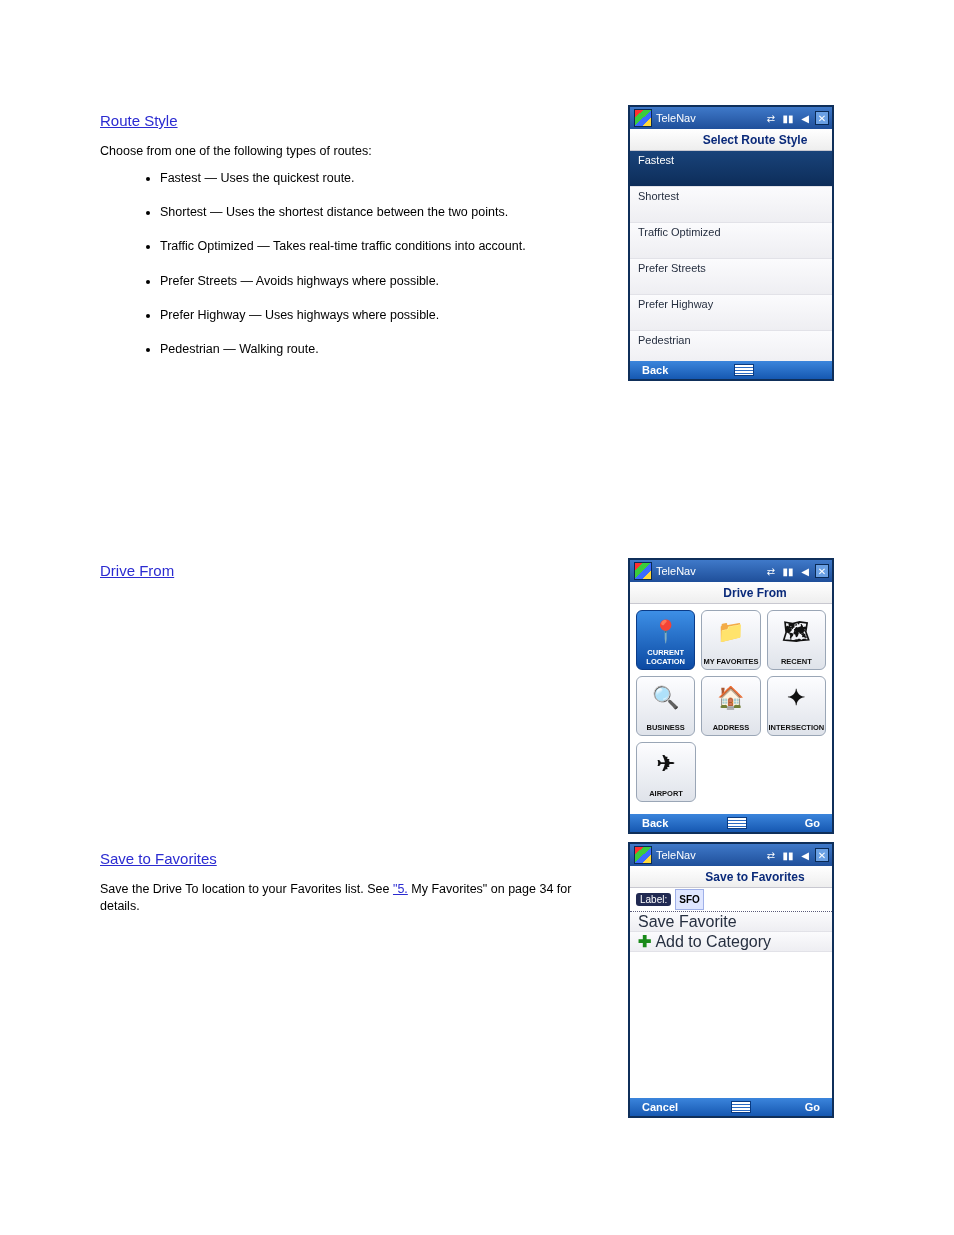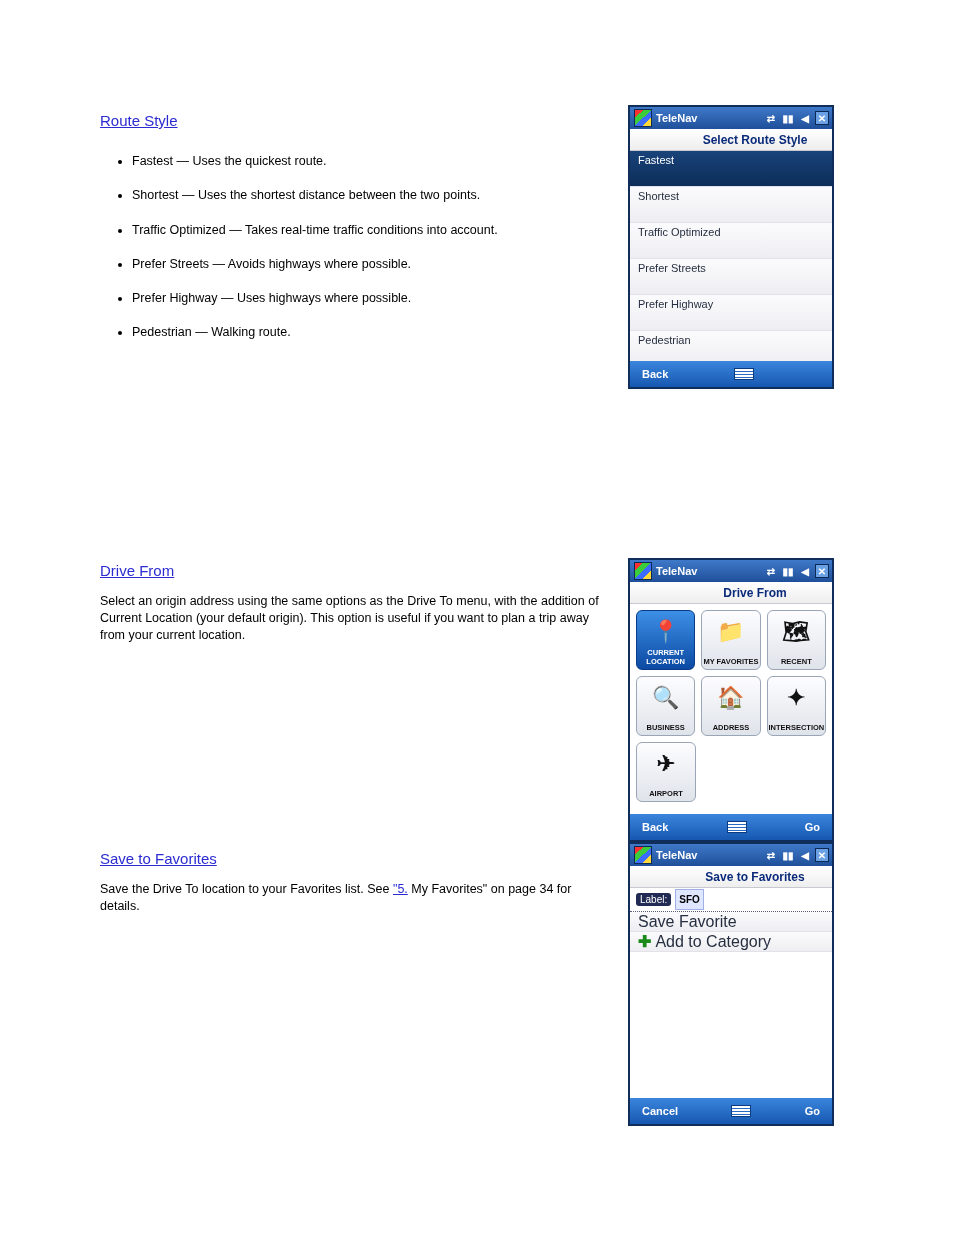--- a/index.html
+++ b/index.html
@@ -5,35 +5,35 @@
   * { box-sizing: border-box; margin: 0; padding: 0; }
   body { width: 954px; height: 1235px; background: #fff; font-family: Arial, Helvetica, sans-serif; position: relative; color: #000; }
 
   .page { width: 954px; height: 1235px; position: relative; }
 
   
   .left-col { position: absolute; left: 100px; width: 510px; }
   .heading-link { color: #2b2bd1; text-decoration: underline; font-size: 15px; font-weight: normal; margin-bottom: 14px; display: inline-block; }
   .body { font-size: 12.5px; line-height: 1.35; color: #000; }
   .bullets { margin-top: 10px; }
-  .bullets li { list-style: disc; margin-left: 32px; margin-bottom: 18px; font-size: 12.5px; line-height: 1.3; }
+  .bullets li { list-style: disc; margin-left: 60px; margin-bottom: 18px; font-size: 12.5px; line-height: 1.3; }
   .inline-link { color: #2b2bd1; text-decoration: underline; }
 
   
   .device { position: absolute; width: 206px; border: 2px solid #0f2f5a; background: #fff; font-family: Tahoma, Arial, sans-serif; font-size: 11px; }
-  .dev-titlebar { height: 22px; background: linear-gradient(#3f79c9,#1f4f9a); display: flex; align-items: center; color: #fff; font-size: 11px; font-weight: bold; }
+  .dev-titlebar { height: 22px; background: linear-gradient(#3f79c9,#1f4f9a); display: flex; align-items: center; color: #fff; font-size: 11px; font-weight: normal; }
   .dev-titlebar .start-flag { width: 18px; height: 18px; margin: 0 4px; background: linear-gradient(135deg,#ff3030 0 25%, #3bcc3b 25% 50%, #3b6bff 50% 75%, #ffd93b 75% 100%); border: 1px solid #0a2a55; }
   .dev-titlebar .t-title { flex: 1; }
   .dev-titlebar .t-icons { display: flex; gap: 3px; margin-right: 3px; }
   .t-icons span { width: 14px; height: 14px; color: #fff; display: inline-flex; align-items: center; justify-content: center; font-size: 10px; }
   .t-icons .close { background: #6aa0e4; border: 1px solid #0a2a55; }
 
   .dev-subhead { height: 22px; background: linear-gradient(#fff,#eee); border-bottom: 1px solid #c8c8d0; display: flex; align-items: center; justify-content: center; font-weight: bold; color: #0a2a7a; font-size: 12px; padding-left: 48px; }
 
-  .dev-softbar { height: 26px; background: linear-gradient(#3b85dc,#1658b1); display: flex; align-items: center; justify-content: space-between; color: #fff; font-size: 11px; font-weight: bold; padding: 0 12px; }
+  .dev-softbar { height: 18px; background: linear-gradient(#3b85dc,#1658b1); display: flex; align-items: center; justify-content: space-between; color: #fff; font-size: 11px; font-weight: bold; padding: 0 12px; }
   .dev-softbar .center-kbd { width: 20px; height: 12px; background: repeating-linear-gradient(#fff,#fff 2px,#2a6ac2 2px,#2a6ac2 3px); border: 1px solid #0a3a80; }
 
   
   .opt-list { height: 210px; background: #fff; }
   .opt-item { height: 36px; padding: 3px 8px; border-bottom: 1px solid #e2e2e8; background: linear-gradient(#fbfbfd,#eeeef2); font-size: 11px; color: #262f40; }
   .opt-item.sel { background: linear-gradient(#19437a,#0d2d59); color: #fff; }
 
   
   .grid-area { padding: 6px; height: 210px; background: #fff; }
   .grid-row { display: flex; gap: 6px; margin-bottom: 6px; }
@@ -49,33 +49,33 @@
   .form-item { height: 20px; padding: 3px 8px; border-bottom: 1px solid #e2e2e8; background: linear-gradient(#fbfbfd,#eeeef2); font-size: 16px; color: #262f40; display: flex; align-items: center; gap: 4px; }
   .plus { color: #1a8a1a; font-weight: bold; }
 
 </style>
 </head>
 <body>
 <div class="page">
 
 <div class="left-col" style="top:112px;">
   <a class="heading-link">Route Style</a>
+  <div class="body">Choose from one of the following types of routes:</div>
   <ul class="bullets">
     <li>Fastest — Uses the quickest route.</li>
     <li>Shortest — Uses the shortest distance between the two points.</li>
     <li>Traffic Optimized — Takes real-time traffic conditions into account.</li>
     <li>Prefer Streets — Avoids highways where possible.</li>
     <li>Prefer Highway — Uses highways where possible.</li>
     <li>Pedestrian — Walking route.</li>
   </ul>
 </div>
 
 <div class="left-col" style="top:562px;">
   <a class="heading-link">Drive From</a>
-  <div class="body">Select an origin address using the same options as the Drive To menu, with the addition of Current Location (your default origin). This option is useful if you want to plan a trip away from your current location.</div>
 </div>
 
 <div class="left-col" style="top:850px;">
   <a class="heading-link">Save to Favorites</a>
   <div class="body">
     <span>Save the Drive To location to your Favorites list. See </span>
     <a class="inline-link">"5.</a>
     <span> My Favorites" on page 34 for details.</span>
   </div>
 </div>

